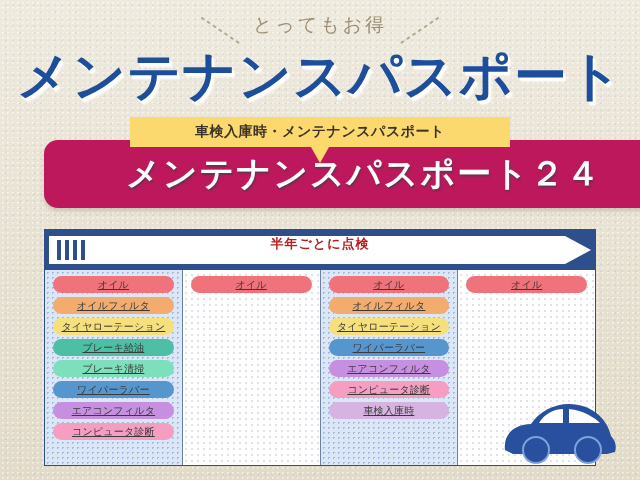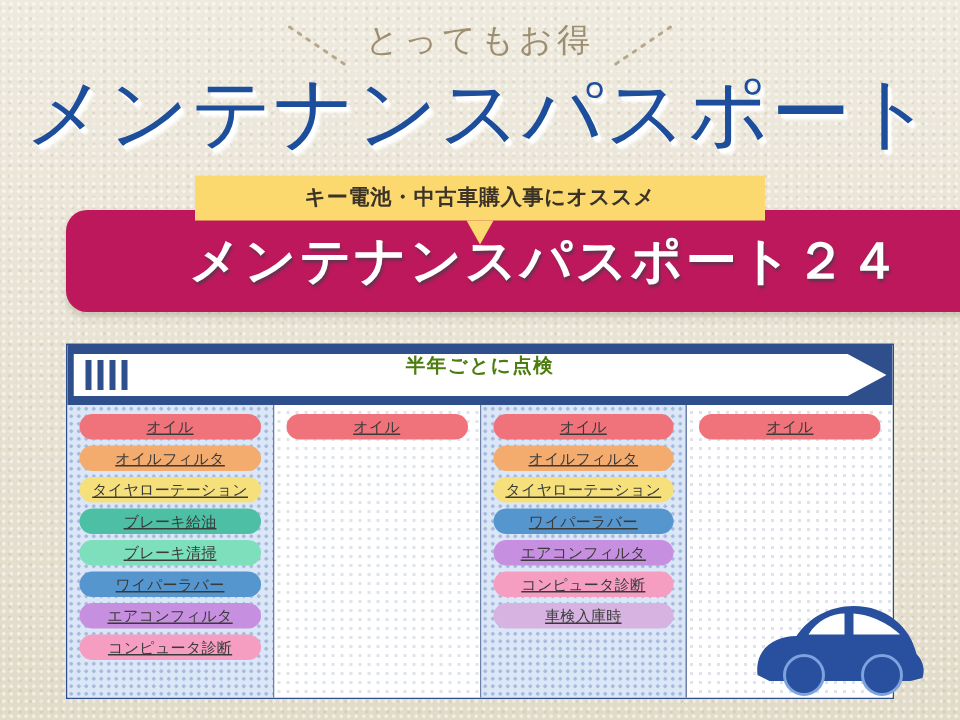--- a/index.html
+++ b/index.html
@@ -18,37 +18,37 @@
       linear-gradient(180deg,#eeeade 0%,#e7e1d2 55%,#e2dbc9 100%);
     background-size:5px 5px,7px 7px,100% 100%;
     background-position:0 0,3px 2px,0 0;
   }
   .layer{position:absolute;inset:0;}
 
   
   .kicker{
     position:absolute;left:0;right:0;top:12px;
     text-align:center;
-    font-size:22px;letter-spacing:3px;
+    font-size:19px;letter-spacing:3px;
     color:#9d8e72;
     font-family:"DejaVu Sans","Liberation Sans",sans-serif;
   }
   .kicker-inner{display:inline-block;position:relative;padding:0 46px;}
   .tick{
     position:absolute;top:4px;width:52px;height:30px;
   }
   .tick svg{display:block;}
   .tick.left{left:-8px;}
   .tick.right{right:-8px;}
 
   .main-title{
     position:absolute;left:0;right:0;top:47px;
     text-align:center;
     font-size:53px;line-height:58px;
-    font-weight:normal;
+    font-weight:bold;
     letter-spacing:1px;
     color:#1d4e9c;
     text-shadow:2px 3px 0 #ffffff, 3px 4px 2px rgba(255,255,255,.9);
     white-space:nowrap;
     font-family:"DejaVu Sans","Liberation Sans",sans-serif;
   }
 
   
   .ribbon{
     position:absolute;left:130px;top:117px;width:380px;height:30px;
@@ -119,21 +119,21 @@
     z-index:2;
   }
   .hdr-arrow{
     position:absolute;left:4px;top:6px;right:4px;height:28px;
     z-index:3;
   }
   .hdr-arrow svg{display:block;width:100%;height:100%;}
   .hdr-label{
     position:absolute;left:0;right:0;top:6px;height:16px;
     display:flex;align-items:center;justify-content:center;
-    font-size:13px;font-weight:bold;color:#4d7c0f;letter-spacing:1px;
+    font-size:13px;font-weight:bold;color:#b91c1c;letter-spacing:1px;
     z-index:4;white-space:nowrap;
   }
   .hdr-bars{
     position:absolute;left:12px;top:10px;
     display:flex;gap:4px;z-index:4;
   }
   .hdr-bars i{display:block;width:4px;height:20px;background:#2e4f8c;}
 
   
   .pills{
@@ -175,21 +175,21 @@
         <svg viewBox="0 0 52 30" width="52" height="30">
           <line x1="49" y1="2" x2="12" y2="27" stroke="#b6a88c" stroke-width="2" stroke-linecap="round" stroke-dasharray="2 5"></line>
         </svg>
       </span>
     </span>
   </div>
 
   <div class="main-title">メンテナンスパスポート</div>
 
   <div class="ribbon">
-    <div class="ribbon-text">キー電池・中古車購入事にオススメ</div>
+    <div class="ribbon-text">車検入庫時・メンテナンスパスポート</div>
   </div>
   <div class="ribbon-tail"></div>
 
   <div class="green-box">
     <div class="green-text">メンテナンスパスポート２４</div>
   </div>
 
   <div class="table">
     <div class="cols">
         <div class="col dotted">

